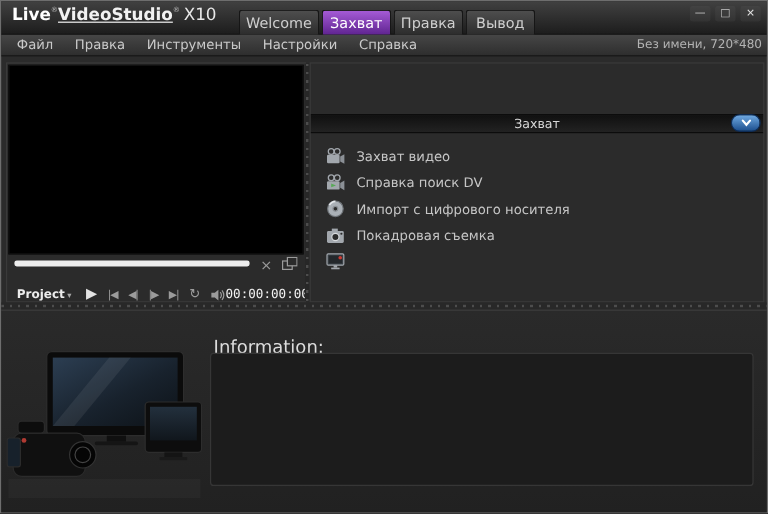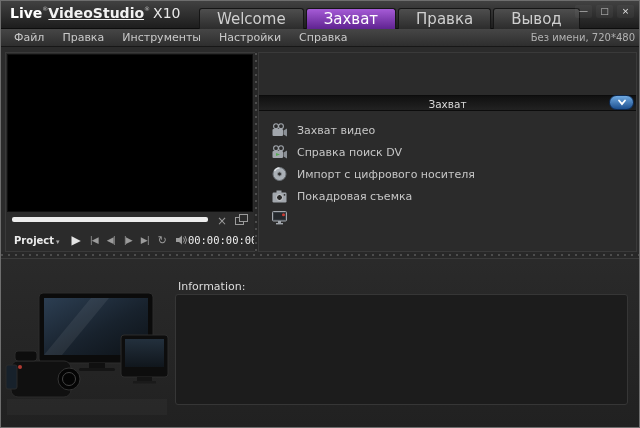--- a/index.html
+++ b/index.html
@@ -12,21 +12,21 @@
   
   .titlebar { position:absolute; top:0; left:0; right:0; height:28px;
               background:linear-gradient(#414141,#1d1d1d); border-bottom:1px solid #0d0d0d; }
   .logo { position:absolute; left:9px; top:4px; font-size:14px; color:#fff; letter-spacing:0; white-space:nowrap; }
   .logo .brand { font-weight:bold; }
   .logo .product { font-weight:bold; color:#f2f2f2;text-decoration:underline; }
   .logo .version { font-weight:normal; color:#e8e8e8; margin-left:3px; }
   .logo sup { font-size:6px; color:#bbb; vertical-align:top; }
 
   .tabs { position:absolute; left:198px; top:7px; display:flex; gap:2px; height:21px; }
-  .tab { min-width:58px; padding:0 17px; line-height:20px; text-align:center; font-size:15px;
+  .tab { min-width:58px; padding:0 5px; line-height:20px; text-align:center; font-size:12px;
          color:#cfcfcf; background:linear-gradient(#4e4e4e,#2c2c2c);
          border:1px solid #161616; border-bottom:none; border-radius:3px 3px 0 0; cursor:default; }
   .tab.active { background:linear-gradient(#a55bd6,#5f2390); color:#fff; }
 
   .win-controls { position:absolute; right:5px; top:4px; display:flex; gap:4px; }
   .wbtn { width:17px; height:13px; font-size:9px; line-height:13px; text-align:center;
           color:#c4c4c4; background:rgba(255,255,255,0.04); border-radius:2px; }
   .wbtn.close { color:#e6e6e6; }
 
   
@@ -40,21 +40,21 @@
   .left-panel { position:absolute; left:5px; top:52px; width:248px; height:198px;
                 background:#2b2b2b; box-shadow:0 0 0 1px #3a3a3a; }
   .preview { position:absolute; left:1px; top:1px; width:246px; height:158px;
              background:#000; border:1px solid #101010; }
   .trimbar { position:absolute; left:6px; top:164px; width:196px; height:5px;
              background:#ececec; border-radius:2px; }
   .edit-icons { position:absolute; right:6px; top:158px; display:flex; gap:8px; align-items:center; }
   .cut-glyph { font-size:12px; color:#9b9b9b; line-height:14px; }
 
   .transport { position:absolute; left:0; right:0; top:176px; height:22px;
-               display:flex; align-items:center; }
+               display:flex; align-items:flex-end; }
   .mode { margin-left:8px; font-size:10px; font-weight:bold; color:#ececec; white-space:nowrap; }
   .mode .dd { font-size:7px; color:#a9a9a9; margin-left:2px; }
   .t-play { margin-left:12px; font-size:12px; color:#e3e3e3; }
   .t-step { margin-left:9px; font-size:9px; letter-spacing:-1px; color:#9b9b9b; white-space:nowrap; }
   .t-repeat { margin-left:9px; font-size:11px; color:#9b9b9b; }
   .t-vol { margin-left:9px; display:inline-flex; }
   .timecode { margin-left:auto; font-family:"DejaVu Sans Mono","Liberation Mono",monospace;
               font-size:10.5px; color:#f0f0f0; }
   .stepper { display:flex; flex-direction:column; margin:0 5px 0 3px; font-size:5px;
              line-height:4.5px; color:#9b9b9b; }
@@ -78,21 +78,21 @@
   .v-splitter { position:absolute; left:253px; top:52px; width:5px; height:198px; background:#272727; }
   .v-splitter .dots { position:absolute; left:1px; top:0; bottom:0; width:2px;
         background-image:repeating-linear-gradient(180deg,#4d4d4d 0 2px,transparent 2px 7px); }
   .h-splitter { position:absolute; left:0; right:0; top:251px; height:6px; background:#282828; }
   .h-splitter .dots { position:absolute; left:0; right:0; top:2px; height:2px;
         background-image:repeating-linear-gradient(90deg,#4d4d4d 0 2px,transparent 2px 7px); }
 
   
   .bottom-panel { position:absolute; left:0; right:0; top:257px; bottom:0;
                   background:linear-gradient(#2a2a2a,#212121); border-top:1px solid #3c3c3c; }
-  .info-label { position:absolute; left:177px; top:21px; font-size:11px; color:#dcdcdc; }
+  .info-label { position:absolute; left:177px; top:21px; font-size:15px; color:#dcdcdc; }
   .info-box { position:absolute; left:174px; top:35px; width:453px; height:111px;
               background:#1c1c1c; border:1px solid #363636; border-radius:3px; }
   .artwork { position:absolute; left:4px; top:32px; width:166px; height:132px; }
 </style>
 </head>
 <body>
 
 <div class="window">
 
   <div class="titlebar">

